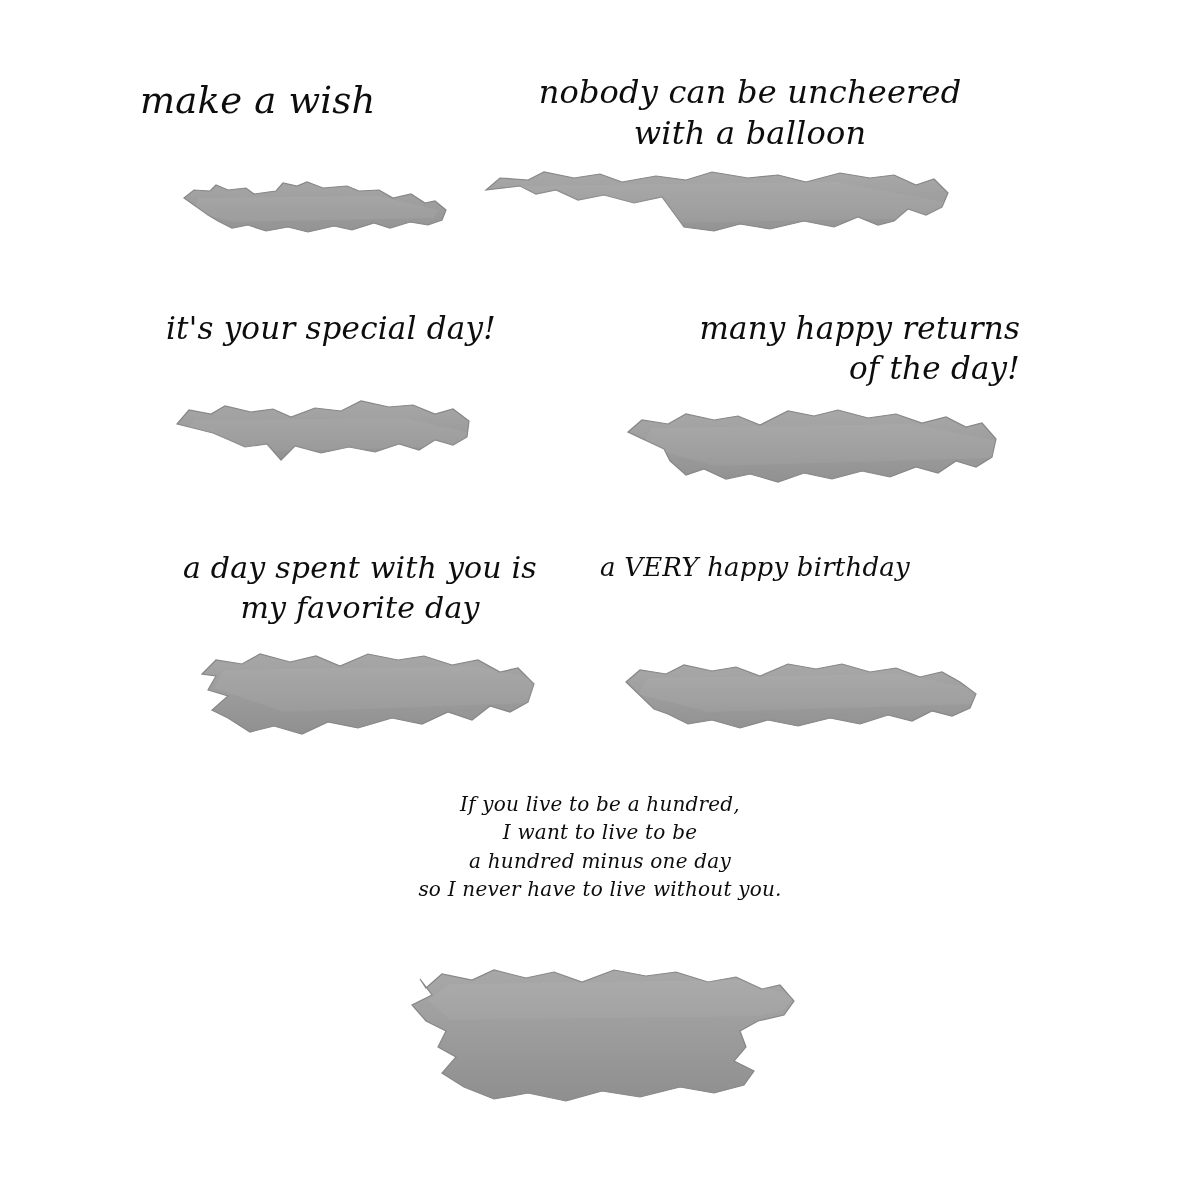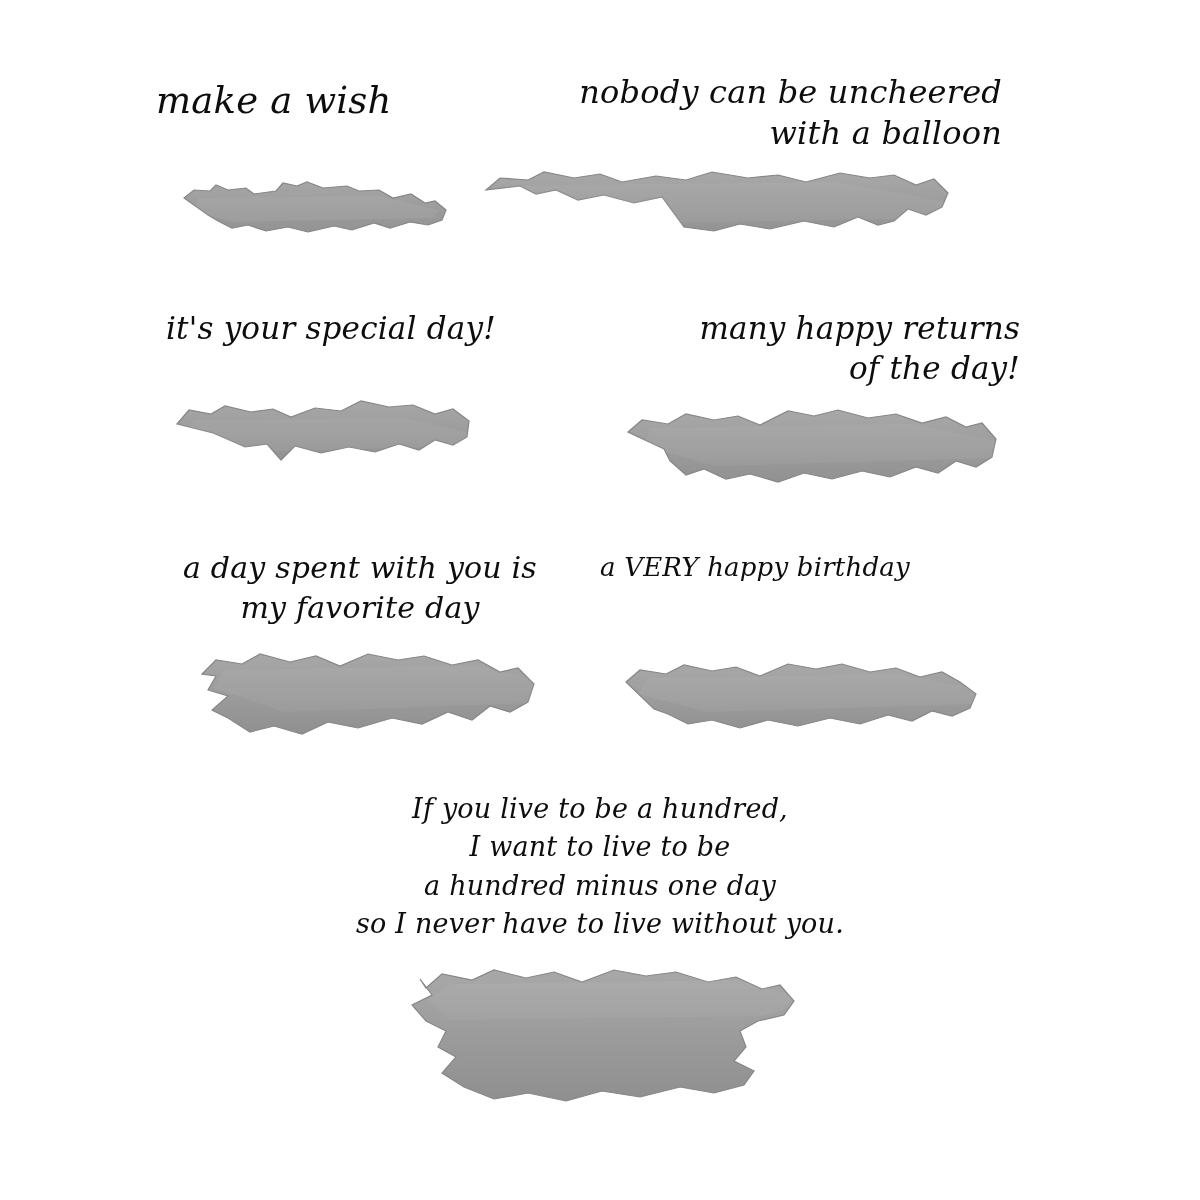--- a/index.html
+++ b/index.html
@@ -32,28 +32,26 @@
     white-space: pre-line;
     letter-spacing: 0.2px;
   }
 
   .p-make {
     left: 140px;
     top: 78px;
     width: 320px;
     font-size: 37px;
     text-align: left;
-    margin-left: 16px;
   }
   .p-nobody {
-    left: 442px;
+    left: 470px;
     top: 72px;
     width: 560px;
     font-size: 32px;
-    text-align: right;
     line-height: 1.28;
   }
   .p-special {
     left: 150px;
     top: 310px;
     width: 400px;
     font-size: 31px;
     text-align: left;
     margin-left: 16px;
   }
@@ -76,21 +74,21 @@
     left: 600px;
     top: 552px;
     width: 430px;
     font-size: 26px;
     text-align: left;
   }
   .p-hundred {
     left: 300px;
     top: 790px;
     width: 600px;
-    font-size: 27px;
+    font-size: 20px;
     text-align: center;
     line-height: 1.42;
   }
 
   
   .die {
     position: absolute;
   }
   .die svg { display: block; }
 

